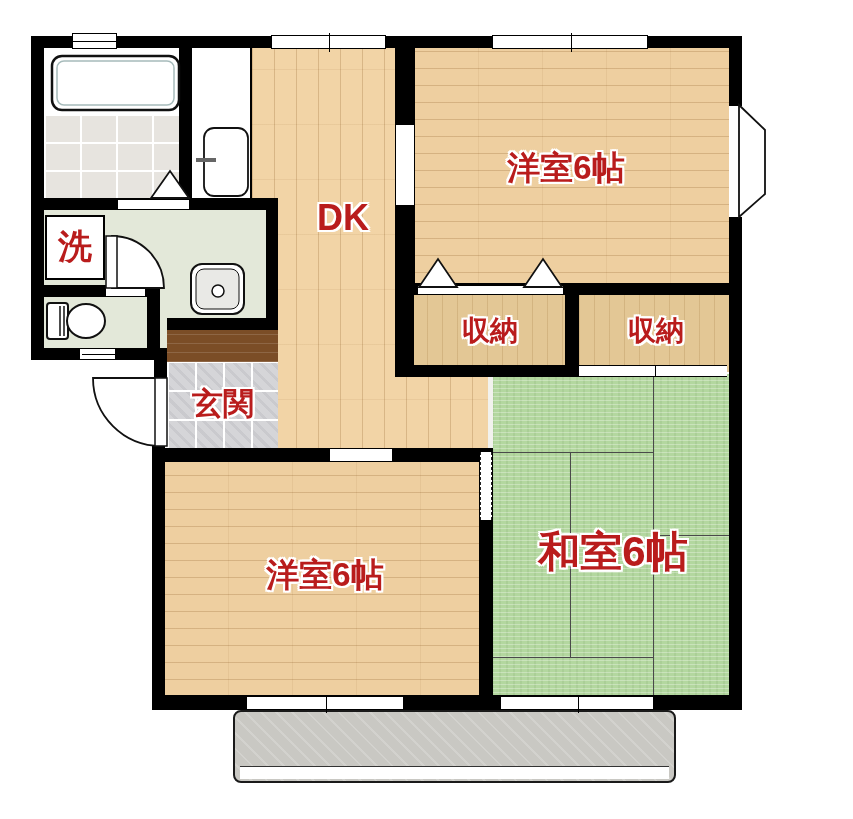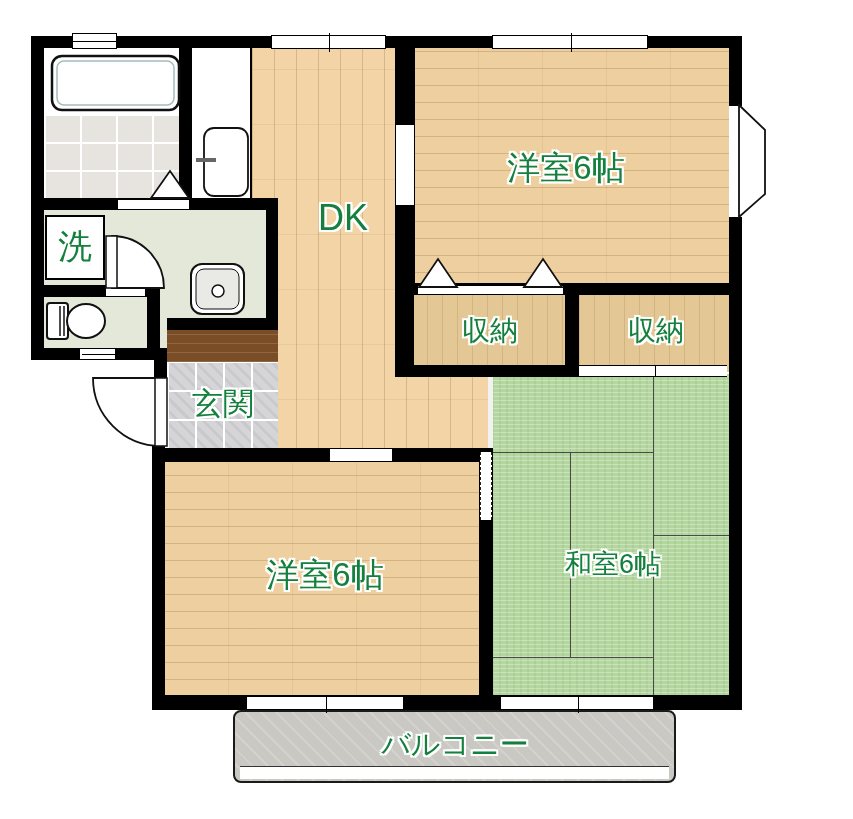--- a/index.html
+++ b/index.html
@@ -3,21 +3,21 @@
 <meta charset="utf-8">
 <style>
   html,body{margin:0;padding:0;background:#fff;}
   #plan{position:relative;width:853px;height:819px;background:#fff;overflow:hidden;
         font-family:"Liberation Sans","DejaVu Sans",sans-serif;}
   .abs{position:absolute;}
   .wall{position:absolute;background:#000;}
   .floor{position:absolute;}
   .win{position:absolute;background:#fff;border:1px solid #000;box-sizing:border-box;}
   .tick{position:absolute;background:#000;}
-  .lbl{position:absolute;transform:translate(-50%,-50%);color:#15803d;font-weight:normal;
+  .lbl{position:absolute;transform:translate(-50%,-50%);color:#b91c1c;font-weight:bold;
        white-space:nowrap;z-index:50;line-height:1.05;text-align:left;
        text-shadow:-2px -2px 0 #fff,-2px 0 0 #fff,-2px 2px 0 #fff,0 -2px 0 #fff,
                    0 2px 0 #fff,2px -2px 0 #fff,2px 0 0 #fff,2px 2px 0 #fff;}
   .wood-v{background-color:#f2d4a6;
       background-image:repeating-linear-gradient(90deg,rgba(125,75,20,.22) 0 1px,transparent 1px 22px),
                        repeating-linear-gradient(0deg,rgba(125,75,20,.08) 0 1px,transparent 1px 55px);}
   .wood-h{background-color:#eecfa0;
       background-image:repeating-linear-gradient(0deg,rgba(125,75,20,.22) 0 1px,transparent 1px 17px),
                        repeating-linear-gradient(90deg,rgba(125,75,20,.08) 0 1px,transparent 1px 64px);}
   .closet{background-color:#e3c795;
@@ -163,19 +163,18 @@
     <polygon points="419,287 457,287 438,259" class="fx" stroke-width="1.8"></polygon>
     <polygon points="524,287 562,287 543,259" class="fx" stroke-width="1.8"></polygon>
 
     <polygon points="739,105 765,130 765,194 739,217" class="fx" stroke-width="1.8"></polygon>
   </svg>
 
   <div class="lbl" style="left:566px;top:168px;font-size:33px">洋室6帖</div>
   <div class="lbl" style="left:343px;top:218px;font-size:36px">DK</div>
   <div class="lbl" style="left:490px;top:331px;font-size:28px">収納</div>
   <div class="lbl" style="left:656px;top:331px;font-size:28px">収納</div>
-  <div class="lbl" style="left:613px;top:564px;font-size:27px">和室6帖</div>
+  <div class="lbl" style="left:613px;top:552px;font-size:42px">和室6帖</div>
   <div class="lbl" style="left:325px;top:575px;font-size:33px">洋室6帖</div>
   <div class="lbl" style="left:223px;top:404px;font-size:31px">玄関</div>
   <div class="lbl" style="left:75px;top:247px;font-size:34px">洗</div>
-  <div class="lbl" style="left:455px;top:744px;font-size:29px">バルコニー</div>
 
 </div>
 
 </body></html>

